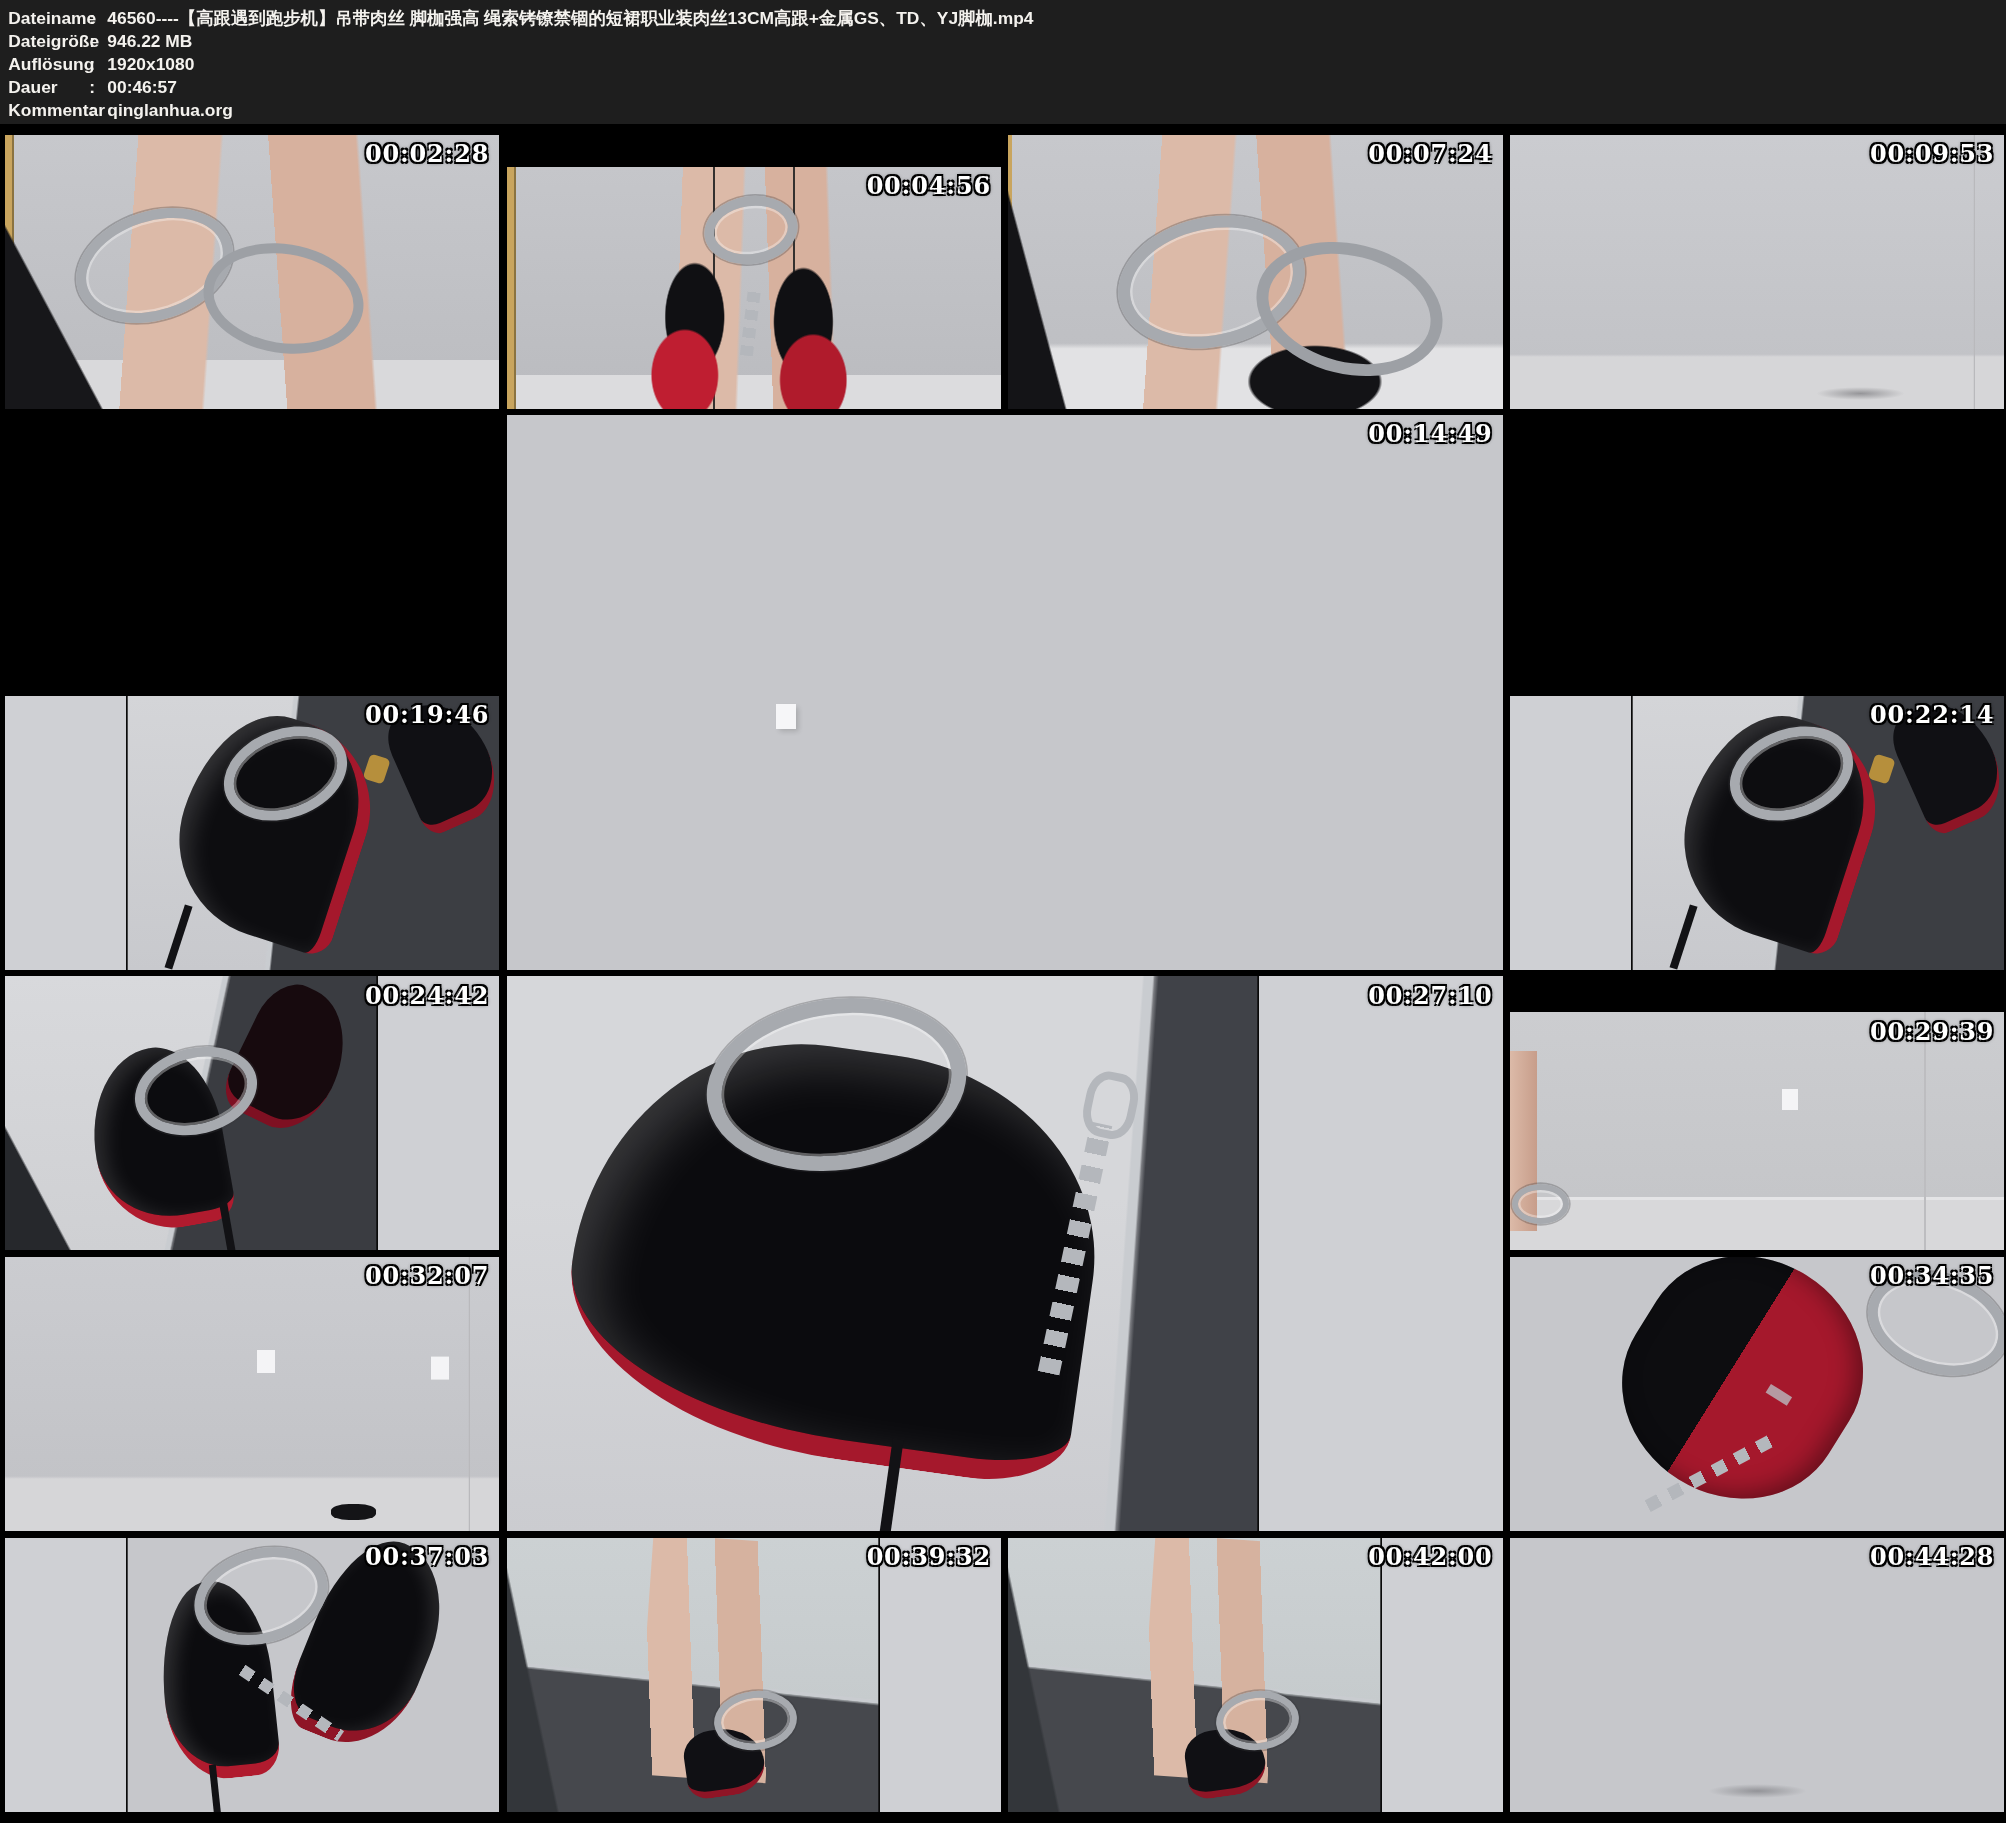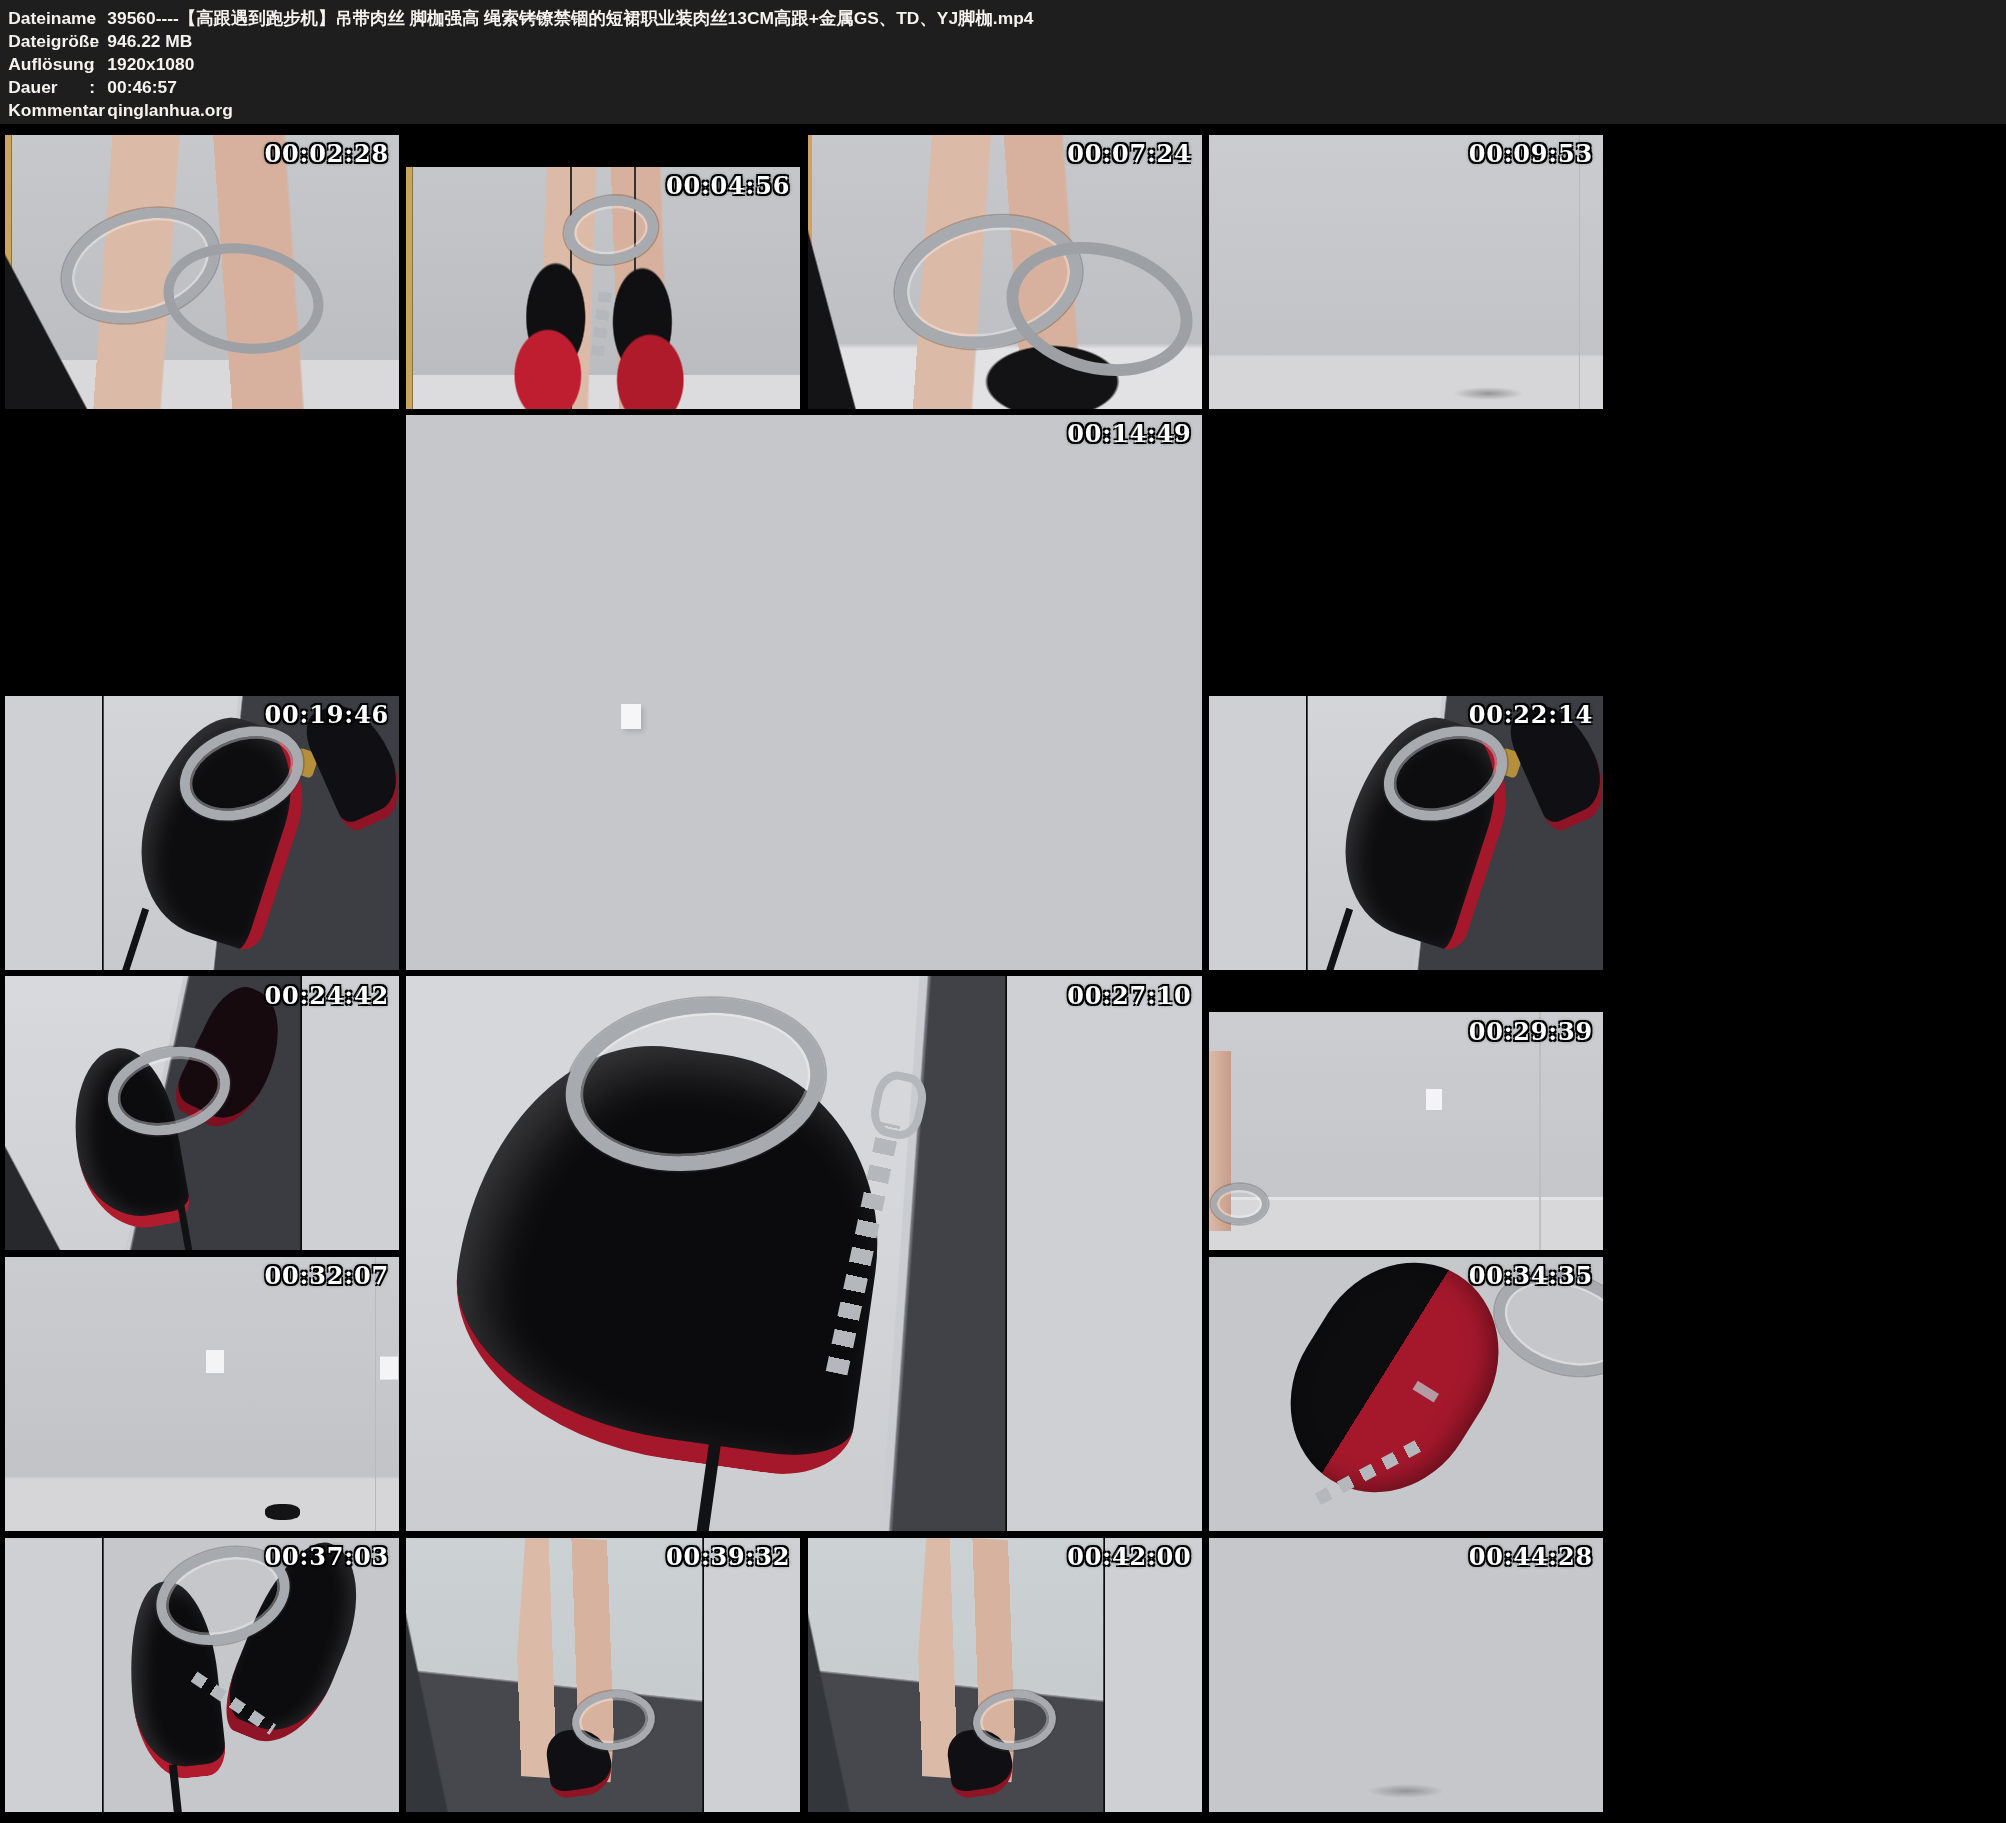--- a/index.html
+++ b/index.html
@@ -11,21 +11,21 @@
         padding:6.6px 0 0 8.3px;box-sizing:border-box;}
   .meta-row{display:flex;align-items:baseline;height:23px;line-height:23px;
             color:#f4f2ee;font-weight:bold;font-size:17.4px;white-space:nowrap;}
   .meta-label{display:inline-block;width:81px;}
   .meta-colon{display:inline-block;width:18px;text-align:left;}
   .meta-value{display:inline-block;}
 
   
   .sheet{position:absolute;top:124px;left:0;width:2006px;height:1699px;background:#000;
          box-sizing:border-box;padding:10.7px 1.7px 10px 5px;
-         display:grid;grid-template-columns:repeat(5,1fr);grid-auto-rows:274px;gap:6.6px 7.4px;}
+         display:grid;grid-template-columns:repeat(4,1fr);grid-auto-rows:274px;gap:6.6px 7.4px;}
   .tile{position:relative;overflow:hidden;background:#c6c7cb;}
 
   .ts{position:absolute;top:4.1px;right:10px;z-index:9;
       font-family:"DejaVu Serif",serif;font-weight:bold;font-size:24px;letter-spacing:0.8px;
       color:#fff;text-shadow:-1.7px -1.7px 0 #000,1.7px -1.7px 0 #000,-1.7px 1.7px 0 #000,1.7px 1.7px 0 #000,0 0 4.1px #000;}
 
   .a,.b{position:absolute;}
   .tile::before{content:"";position:absolute;display:none;border:10px solid #a7aaaf;border-radius:50%;
                 box-shadow:0 0 0 1.7px rgba(55,55,60,.3), inset 0 0 0 2.5px rgba(255,255,255,.35);z-index:4;}
   .tile::after{content:"";position:absolute;display:none;z-index:4;}
@@ -279,21 +279,21 @@
   .sc-spreader-figure::after{display:block;left:40%;top:90%;width:20%;height:5%;
      background:radial-gradient(ellipse at 50% 50%, rgba(70,70,75,.4), rgba(0,0,0,0) 70%);}
 </style>
 </head>
 <body>
 
 <div class="meta">
     <div class="meta-row">
       <span class="meta-label">Dateiname</span>
       <span class="meta-colon">:</span>
-      <span class="meta-value">39560----【高跟遇到跑步机】吊带肉丝 脚枷强高 绳索铐镣禁锢的短裙职业装肉丝13CM高跟+金属GS、TD、YJ脚枷.mp4</span>
+      <span class="meta-value">46560----【高跟遇到跑步机】吊带肉丝 脚枷强高 绳索铐镣禁锢的短裙职业装肉丝13CM高跟+金属GS、TD、YJ脚枷.mp4</span>
     </div>
     <div class="meta-row">
       <span class="meta-label">Dateigröße</span>
       <span class="meta-colon">:</span>
       <span class="meta-value">946.22 MB</span>
     </div>
     <div class="meta-row">
       <span class="meta-label">Auflösung</span>
       <span class="meta-colon">:</span>
       <span class="meta-value">1920x1080</span>

